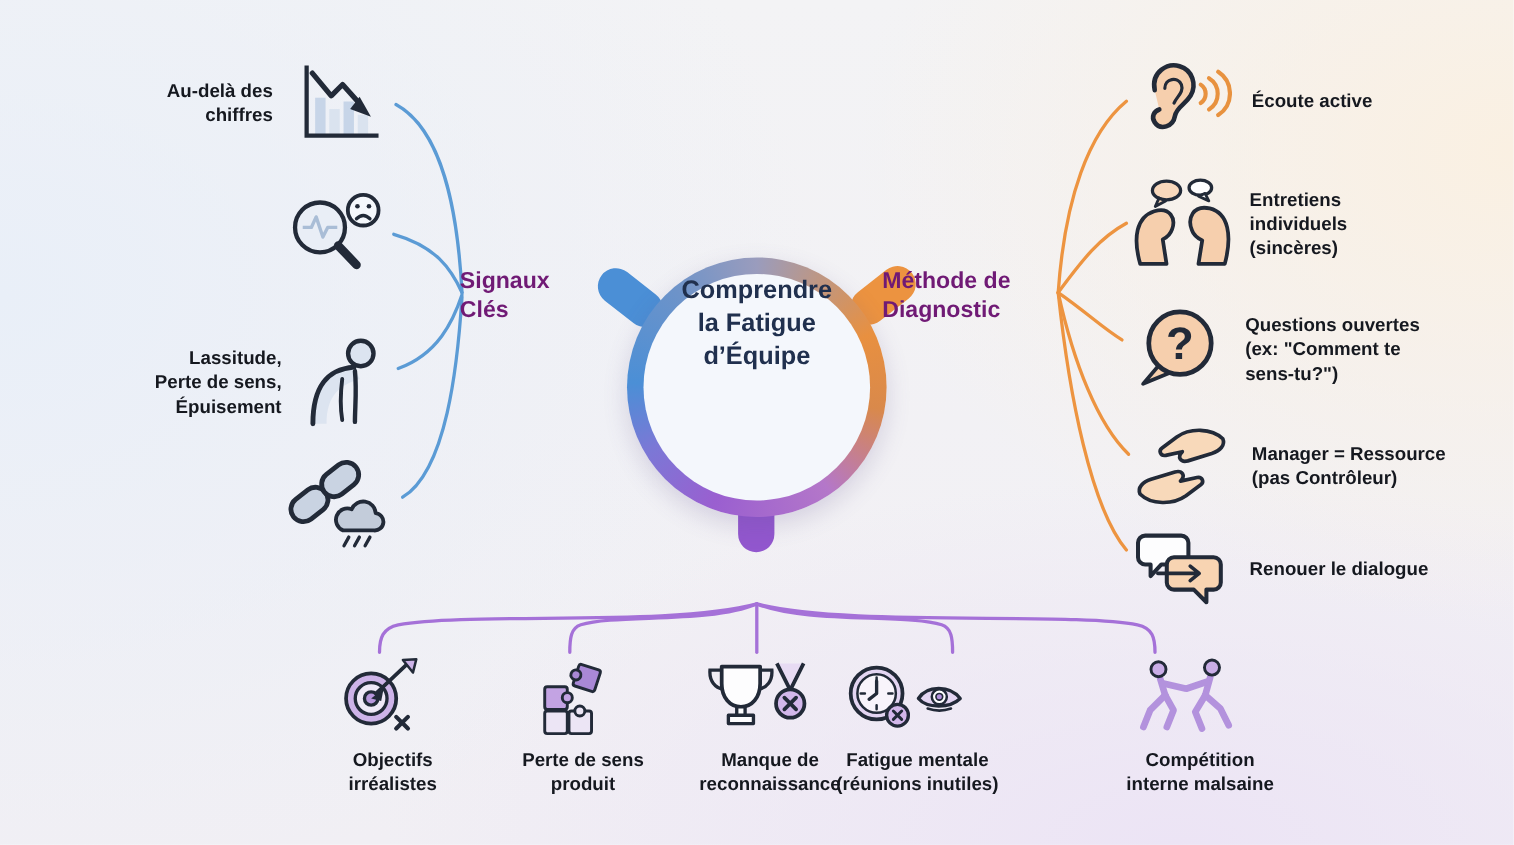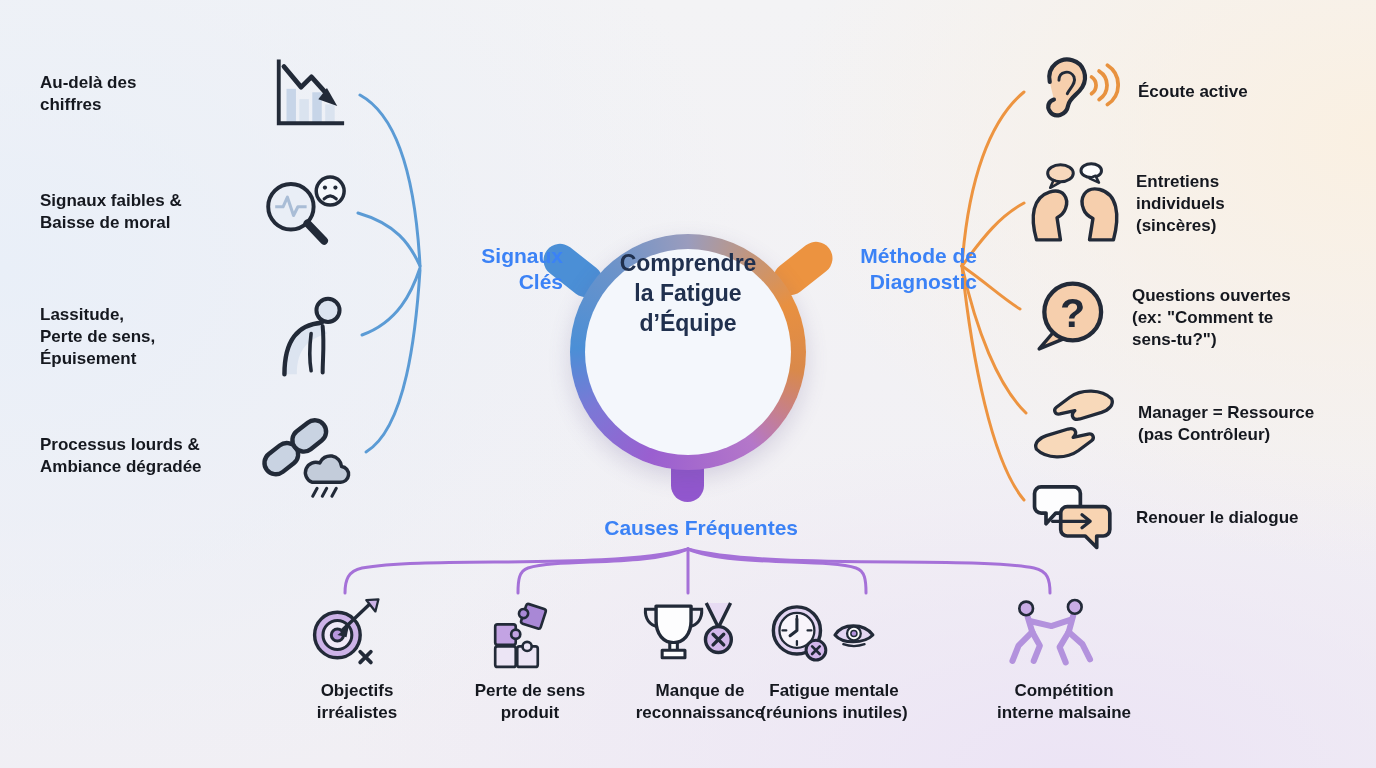--- a/index.html
+++ b/index.html
@@ -21,29 +21,29 @@
   .center-ring{
     position:absolute;left:570px;top:234px;width:236px;height:236px;border-radius:50%;z-index:3;
     background:conic-gradient(from 0deg,#9a9cbd 0deg,#e89040 65deg,#d9894b 100deg,#b477c9 145deg,#9a5fd0 200deg,#7b78d6 240deg,#4b8fd6 272deg,#6d93c9 320deg,#9a9cbd 360deg);
     box-shadow:0 8px 22px rgba(95,80,140,.20);
   }
   .center-inner{
     position:absolute;inset:15px;border-radius:50%;background:#f4f7fc;
     display:flex;flex-direction:column;align-items:center;
   }
   .center-inner span{font-size:23px;font-weight:bold;color:#20304e;line-height:1.3;}
-  .branch-label{position:absolute;z-index:4;font-size:21px;font-weight:bold;color:#3b82f6;
-    text-align:right;white-space:pre-line;line-height:1.25;}
+  .branch-label{position:absolute;z-index:4;font-size:21px;font-weight:bold;color:#701a75;
+    text-align:left;white-space:pre-line;line-height:1.25;}
   .bl-left{left:418px;top:243px;width:145px;}
   .bl-right{left:802px;top:243px;width:175px;}
   .bl-bottom{left:578px;top:515px;width:220px;}
   .item{position:absolute;z-index:4;display:flex;align-items:center;}
   .item .label{font-size:17px;font-weight:bold;color:#15181f;line-height:1.28;white-space:pre-line;}
   .left-item{left:40px;width:312px;justify-content:flex-end;gap:16px;}
-  .left-item .label{flex:1;}
+  .left-item .label{text-align:right;flex:1;}
   .left-item .icon{flex:0 0 auto;}
   .right-item{left:1028px;width:340px;gap:18px;}
   .right-item .icon{flex:0 0 auto;}
   .bottom-item{flex-direction:column;top:597px;gap:7px;}
   .bottom-item .label{text-align:center;margin-left:24px;}
   .icon svg{display:block;}
 </style>
 </head>
 <body>
 
@@ -81,72 +81,67 @@
       <span>Comprendre</span>
       <span>la Fatigue</span>
       <span>d’Équipe</span>
     </div>
   </div>
 
   <div class="branch-label bl-left">Signaux
 Clés</div>
   <div class="branch-label bl-right">Méthode de
 Diagnostic</div>
-  <div class="branch-label bl-bottom">Causes Fréquentes</div>
 
   <div class="item left-item" style="top:50px;height:88px;">
     <div class="label">Au-delà des
 chiffres</div>
     <div class="icon">
       <svg width="88" height="86" viewBox="0 0 100 100">
         <rect x="25" y="44" width="11" height="40" fill="#c7d5e8"></rect>
         <rect x="40" y="56" width="11" height="28" fill="#dae3ef"></rect>
         <rect x="55" y="48" width="11" height="36" fill="#c7d5e8"></rect>
         <rect x="70" y="62" width="11" height="22" fill="#dae3ef"></rect>
         <path d="M16 10 V84 H92" fill="none" stroke="#222a38" stroke-width="4.5"></path>
         <path d="M22 18 L42 42 L54 30 L71 49" fill="none" stroke="#222a38" stroke-width="5.5" stroke-linecap="round" stroke-linejoin="round"></path>
         <polygon points="84,64 62,56 72,43" fill="#222a38"></polygon>
       </svg>
     </div>
   </div>
 
   <div class="item left-item" style="top:166px;height:92px;">
-    <div class="label">Signaux faibles &amp;
-Baisse de moral</div>
     <div class="icon">
       <svg width="96" height="88" viewBox="0 0 110 100">
         <circle cx="40" cy="44" r="26" fill="#e9eef6" stroke="#222a38" stroke-width="4.5"></circle>
         <path d="M22 44 h9 l5 -11 l7 21 l5 -10 h10" fill="none" stroke="#a9bdd6" stroke-width="3.5" stroke-linejoin="round"></path>
         <path d="M59 63 L78 83" stroke="#222a38" stroke-width="9" stroke-linecap="round"></path>
         <circle cx="85" cy="26" r="16" fill="#f5f8fc" stroke="#222a38" stroke-width="4"></circle>
         <circle cx="79" cy="22" r="2.4" fill="#222a38"></circle>
         <circle cx="91" cy="22" r="2.4" fill="#222a38"></circle>
         <path d="M78 35 Q85 28 92 35" fill="none" stroke="#222a38" stroke-width="3.5" stroke-linecap="round"></path>
       </svg>
     </div>
   </div>
 
-  <div class="item left-item" style="top:288px;height:98px;">
+  <div class="item left-item" style="top:299px;height:98px;">
     <div class="label">Lassitude,
 Perte de sens,
 Épuisement</div>
     <div class="icon">
       <svg width="80" height="92" viewBox="0 0 90 100">
         <path d="M14 92 C14 52 30 36 56 34 L62 46 C42 52 28 62 28 92 Z" fill="#dce4f0"></path>
         <circle cx="63" cy="20" r="13" fill="#dce4f0" stroke="#222a38" stroke-width="4.5"></circle>
         <path d="M14 92 C14 52 30 36 56 34" fill="none" stroke="#222a38" stroke-width="5" stroke-linecap="round"></path>
         <path d="M57 38 C59 58 57 74 57 90" fill="none" stroke="#222a38" stroke-width="4.5" stroke-linecap="round"></path>
         <path d="M44 46 C42 62 42 76 44 88" fill="none" stroke="#222a38" stroke-width="4" stroke-linecap="round"></path>
       </svg>
     </div>
   </div>
 
   <div class="item left-item" style="top:410px;height:92px;">
-    <div class="label">Processus lourds &amp;
-Ambiance dégradée</div>
     <div class="icon">
       <svg width="96" height="90" viewBox="0 0 110 100">
         <g stroke="#222a38" stroke-width="5" fill="#c9d3e2">
           <rect x="8" y="40" width="42" height="26" rx="13" transform="rotate(-38 29 53)"></rect>
           <rect x="40" y="14" width="42" height="26" rx="13" transform="rotate(-38 61 27)"></rect>
         </g>
         <path d="M64 80 h32 a9 9 0 0 0 2 -18 a13 13 0 0 0 -25 -4 a10 10 0 0 0 -9 22 Z" fill="#c3ccda" stroke="#222a38" stroke-width="4" stroke-linejoin="round"></path>
         <path d="M70 87 l-5 9 M81 87 l-5 9 M92 87 l-5 9" stroke="#222a38" stroke-width="3.5" stroke-linecap="round"></path>
       </svg>
     </div>
@@ -281,21 +276,21 @@
         <path d="M92 50 C102 34 130 34 142 50 C130 62 102 62 92 50 Z" fill="#e3d5f2" stroke="#222a38" stroke-width="4" stroke-linejoin="round"></path>
         <circle cx="117" cy="48" r="9" fill="#fdfdfe" stroke="#222a38" stroke-width="3"></circle>
         <circle cx="117" cy="48" r="4" fill="#b392dd" stroke="#222a38" stroke-width="2"></circle>
         <path d="M103 62 Q117 67 131 62" fill="none" stroke="#222a38" stroke-width="3" stroke-linecap="round"></path>
       </svg>
     </div>
     <div class="label">Fatigue mentale
 (réunions inutiles)</div>
   </div>
 
-  <div class="item bottom-item" style="left:957px;width:190px;">
+  <div class="item bottom-item" style="left:984px;width:190px;">
     <div class="icon">
       <svg width="98" height="76" viewBox="0 0 120 100">
         <g stroke="#b392dd" stroke-width="8" stroke-linecap="round" stroke-linejoin="round" fill="none">
           <path d="M28 26 L34 46"></path>
           <path d="M32 32 L58 38"></path>
           <path d="M34 46 L16 64 L8 84"></path>
           <path d="M34 46 L44 64 L36 84"></path>
           <path d="M88 24 L82 46"></path>
           <path d="M84 30 L60 38"></path>
           <path d="M82 46 L100 62 L110 82"></path>

